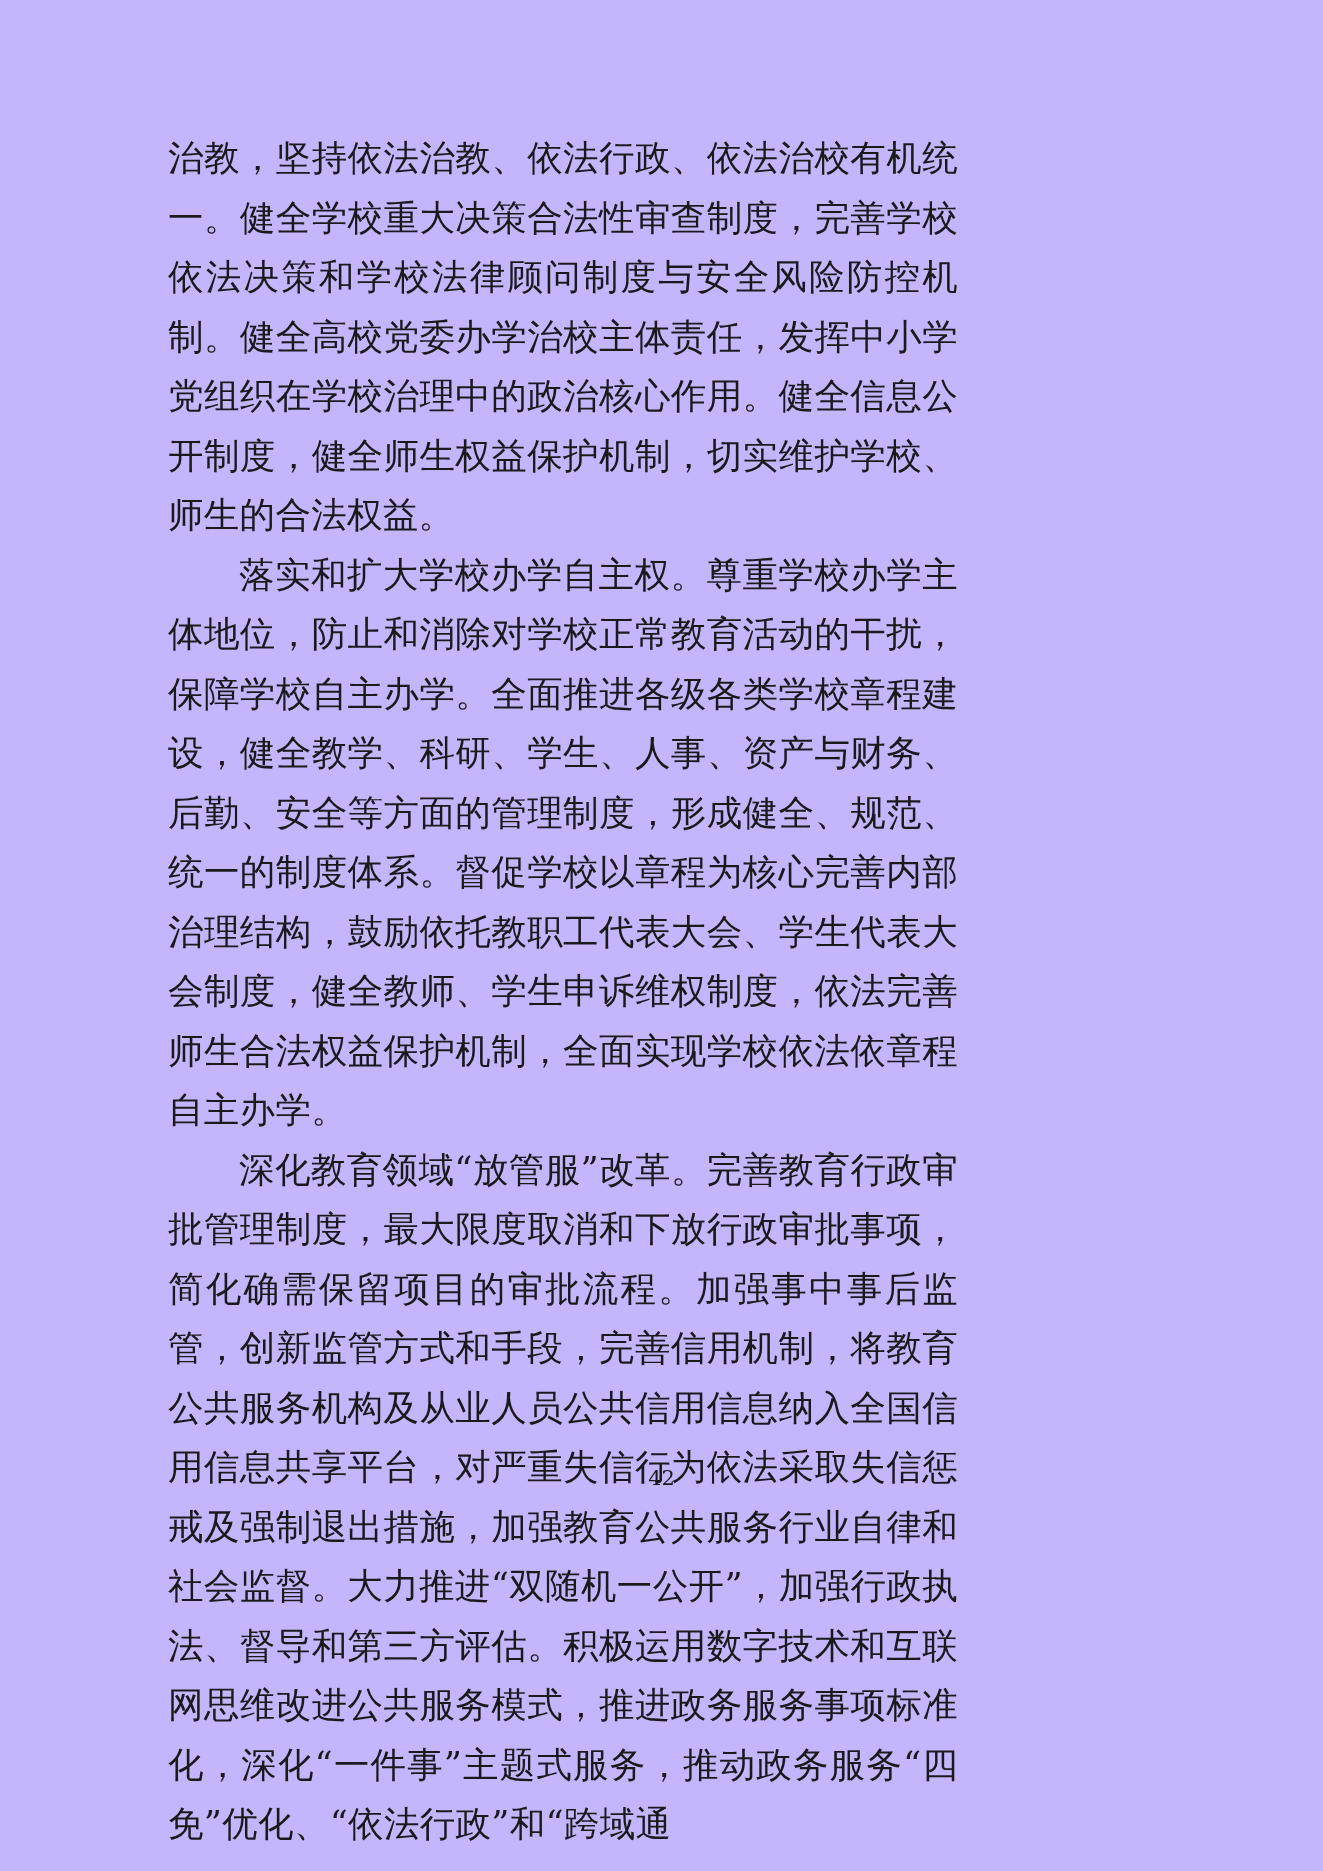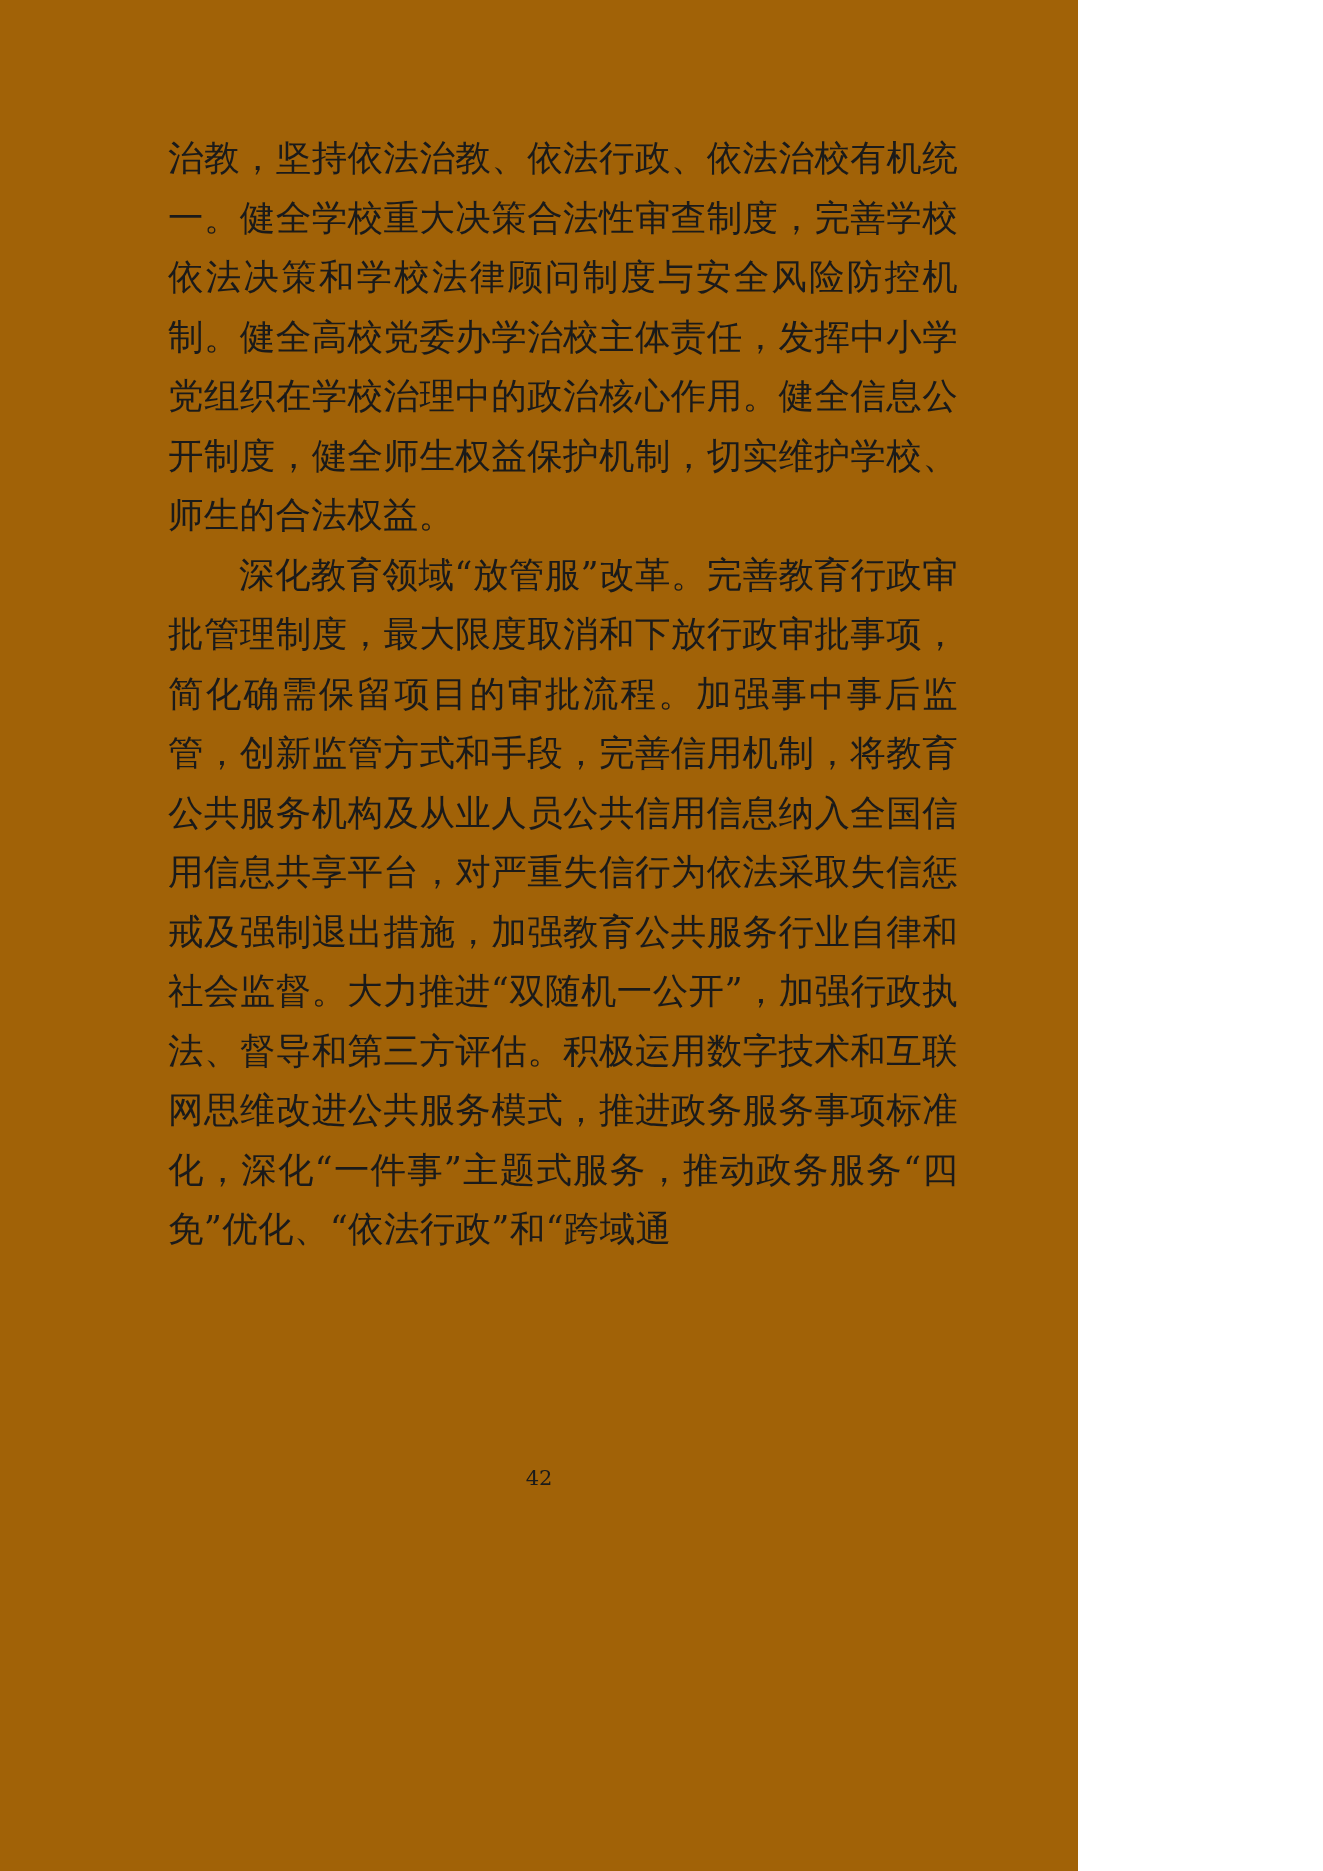--- a/index.html
+++ b/index.html
@@ -2,23 +2,23 @@
 <html><head>
 <meta charset="utf-8">
 <style>
   html, body {
     margin: 0;
     padding: 0;
     background: #ffffff;
   }
   .page {
     position: relative;
-    width: 1078px;
+    width: 1323px;
     height: 1871px;
-    background: #a16207;
+    background: #c4b5fd;
     box-sizing: border-box;
     overflow: hidden;
   }
   .content {
     position: absolute;
     left: 168px;
     top: 128px;
     width: 790px;
   }
   .para {
@@ -49,18 +49,19 @@
     color: #1a1a1a;
   }
 </style>
 </head>
 <body>
 
 <div class="page">
 
   <div class="content">
     <p class="para">治教，坚持依法治教、依法行政、依法治校有机统一。健全学校重大决策合法性审查制度，完善学校依法决策和学校法律顾问制度与安全风险防控机制。健全高校党委办学治校主体责任，发挥中小学党组织在学校治理中的政治核心作用。健全信息公开制度，健全师生权益保护机制，切实维护学校、师生的合法权益。</p>
+    <p class="para indent">落实和扩大学校办学自主权。尊重学校办学主体地位，防止和消除对学校正常教育活动的干扰，保障学校自主办学。全面推进各级各类学校章程建设，健全教学、科研、学生、人事、资产与财务、后勤、安全等方面的管理制度，形成健全、规范、统一的制度体系。督促学校以章程为核心完善内部治理结构，鼓励依托教职工代表大会、学生代表大会制度，健全教师、学生申诉维权制度，依法完善师生合法权益保护机制，全面实现学校依法依章程自主办学。</p>
     <p class="para indent">深化教育领域“放管服”改革。完善教育行政审批管理制度，最大限度取消和下放行政审批事项，简化确需保留项目的审批流程。加强事中事后监管，创新监管方式和手段，完善信用机制，将教育公共服务机构及从业人员公共信用信息纳入全国信用信息共享平台，对严重失信行为依法采取失信惩戒及强制退出措施，加强教育公共服务行业自律和社会监督。大力推进“双随机一公开”，加强行政执法、督导和第三方评估。积极运用数字技术和互联网思维改进公共服务模式，推进政务服务事项标准化，深化“一件事”主题式服务，推动政务服务“四免”优化、“依法行政”和“跨域通</p>
   </div>
 
   <div class="page-number">42</div>
 
 </div>
 
 </body></html>

